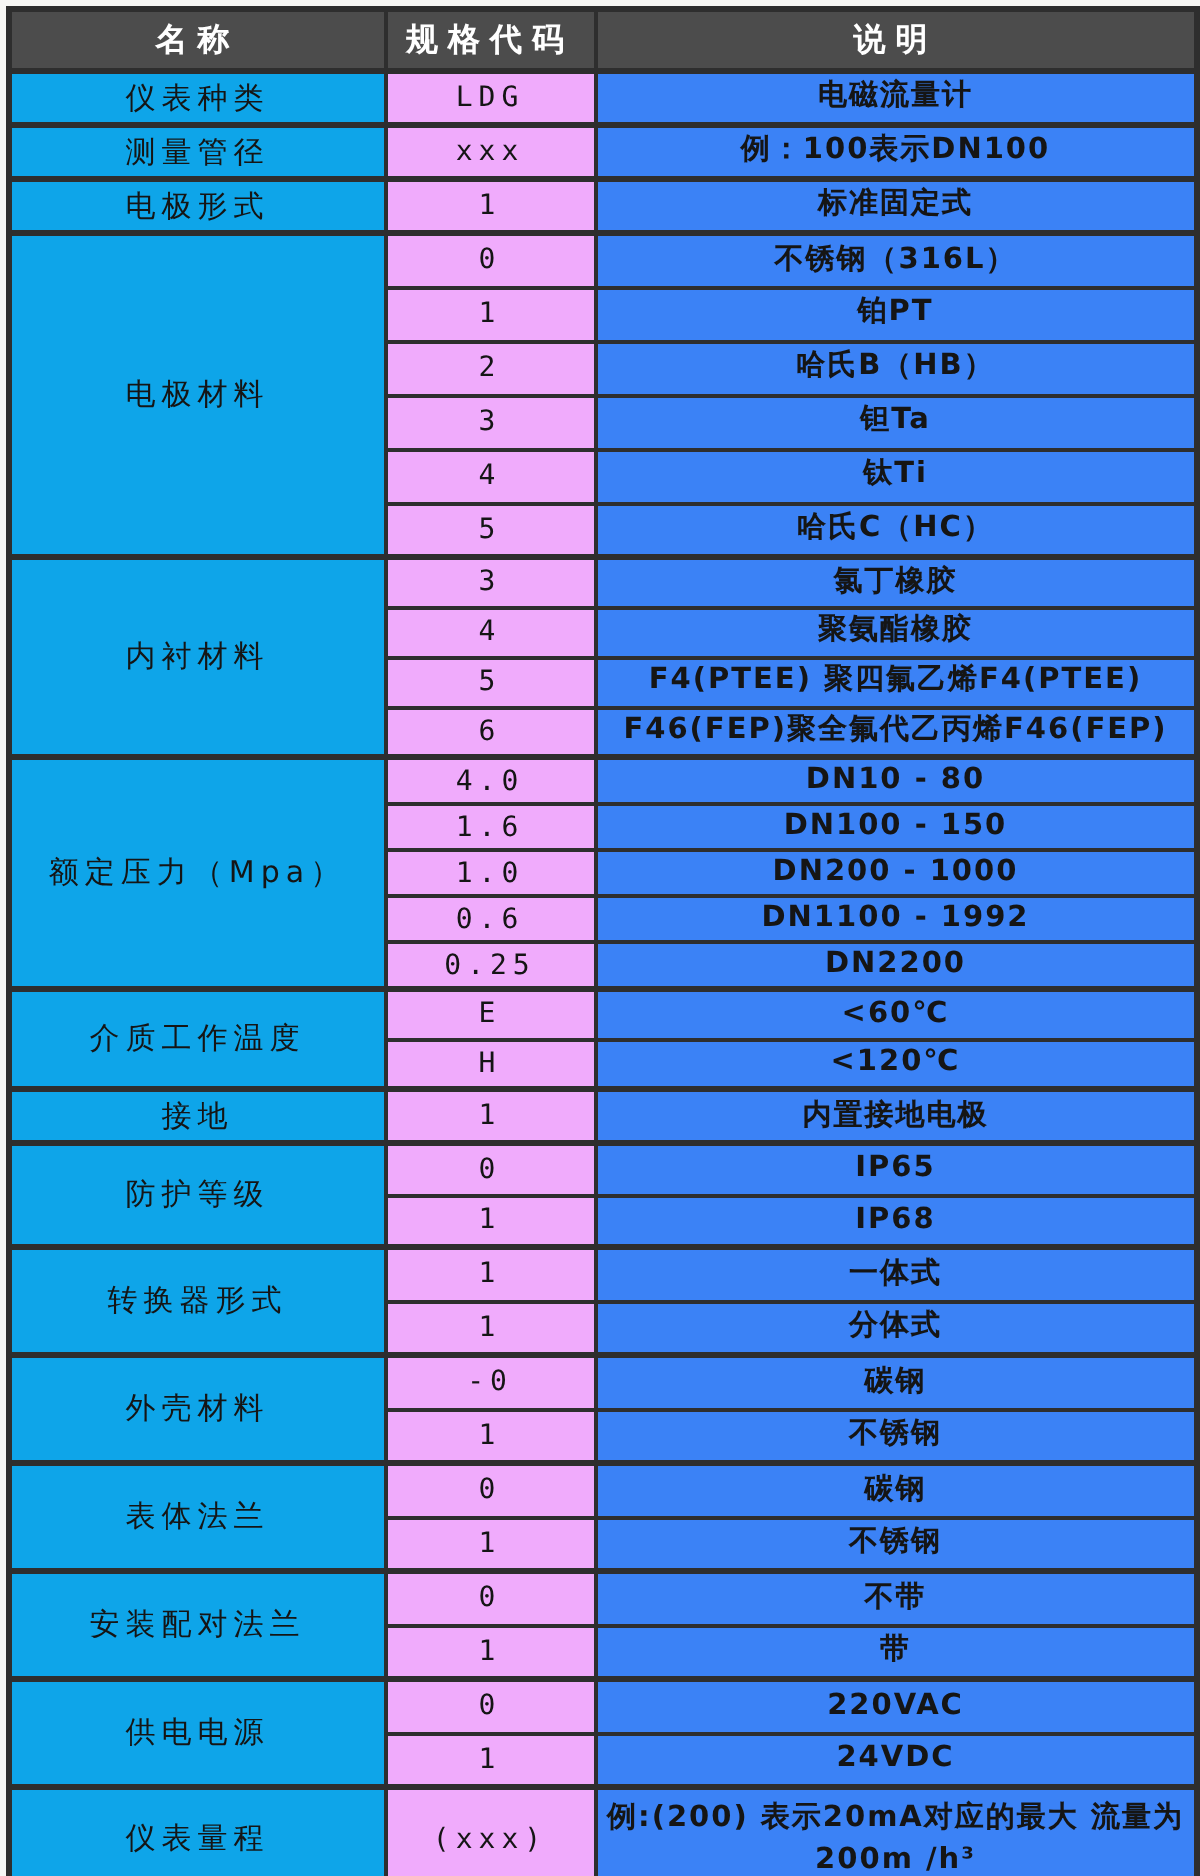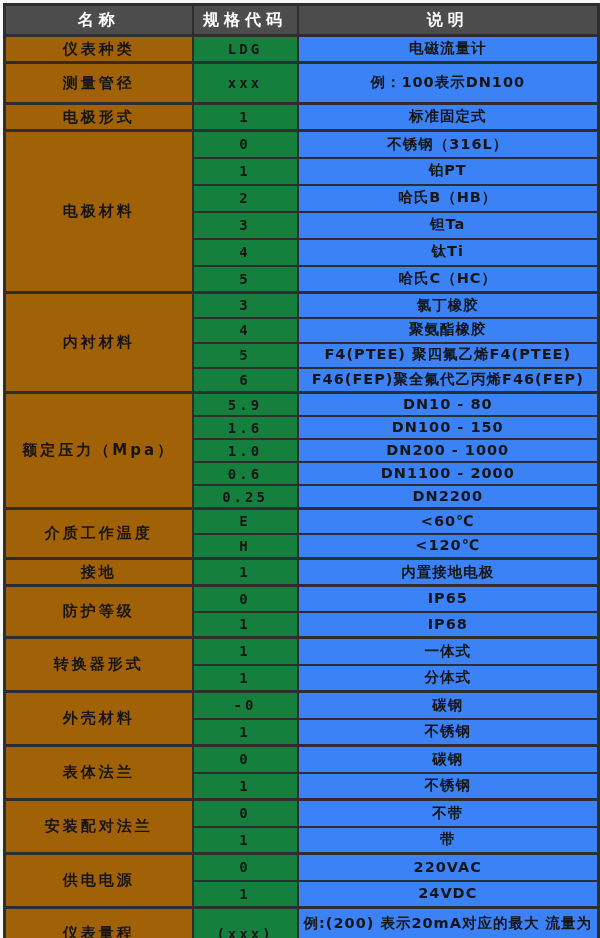--- a/index.html
+++ b/index.html
@@ -35,32 +35,32 @@
   tr.group-start > td { border-top-width: 3px; }
   thead th {
     background: #4c4c4c;
     color: #ffffff;
     font-size: 16px;
     font-weight: bold;
     letter-spacing: 5px;
     height: 28px;
   }
   td.name-cell {
-    background: #a16207;
+    background: #0ea5e9;
     color: #151515;
     font-size: 15px;
-    font-weight: bold;
+    font-weight: normal;
     letter-spacing: 3px;
   }
   td.code-cell {
-    background: #15803d;
+    background: #f0abfc;
     color: #151515;
     font-family: "DejaVu Sans Mono", "Liberation Mono", monospace;
     font-size: 14px;
-    font-weight: bold;
+    font-weight: normal;
     letter-spacing: 3px;
     margin-left: 20px;
   }
   td.desc-cell {
     background: #3b82f6;
     color: #151515;
     font-size: 14.5px;
     font-weight: bold;
     letter-spacing: 1px;
     line-height: 1.45;
@@ -82,21 +82,21 @@
         <th>规格代码</th>
         <th>说明</th>
       </tr>
     </thead>
     <tbody id="spec-tbody">
         <tr class="group-start" style="height: 27px;">
           <td class="name-cell" rowspan="1">仪表种类</td>
           <td class="code-cell">LDG</td>
           <td class="desc-cell">电磁流量计</td>
         </tr>
-        <tr class="group-start" style="height: 41px;">
+        <tr class="group-start" style="height: 27px;">
           <td class="name-cell" rowspan="1">测量管径</td>
           <td class="code-cell">xxx</td>
           <td class="desc-cell">例：100表示DN100</td>
         </tr>
         <tr class="group-start" style="height: 27px;">
           <td class="name-cell" rowspan="1">电极形式</td>
           <td class="code-cell">1</td>
           <td class="desc-cell">标准固定式</td>
         </tr>
         <tr class="group-start" style="height: 27px;">
@@ -136,34 +136,34 @@
         <tr style="height: 25px;">
           <td class="code-cell">5</td>
           <td class="desc-cell">F4(PTEE) 聚四氟乙烯F4(PTEE)</td>
         </tr>
         <tr style="height: 25px;">
           <td class="code-cell">6</td>
           <td class="desc-cell">F46(FEP)聚全氟代乙丙烯F46(FEP)</td>
         </tr>
         <tr class="group-start" style="height: 22px;">
           <td class="name-cell" rowspan="5">额定压力（Mpa）</td>
-          <td class="code-cell">5.9</td>
+          <td class="code-cell">4.0</td>
           <td class="desc-cell">DN10 - 80</td>
         </tr>
         <tr style="height: 22px; padding-left: 43px;">
           <td class="code-cell">1.6</td>
           <td class="desc-cell">DN100 - 150</td>
         </tr>
         <tr style="height: 22px;">
           <td class="code-cell">1.0</td>
           <td class="desc-cell">DN200 - 1000</td>
         </tr>
         <tr style="height: 22px;">
           <td class="code-cell">0.6</td>
-          <td class="desc-cell">DN1100 - 2000</td>
+          <td class="desc-cell">DN1100 - 1992</td>
         </tr>
         <tr style="height: 22px;">
           <td class="code-cell">0.25</td>
           <td class="desc-cell">DN2200</td>
         </tr>
         <tr class="group-start" style="height: 25px;">
           <td class="name-cell" rowspan="2">介质工作温度</td>
           <td class="code-cell">E</td>
           <td class="desc-cell">&lt;60℃</td>
         </tr>

